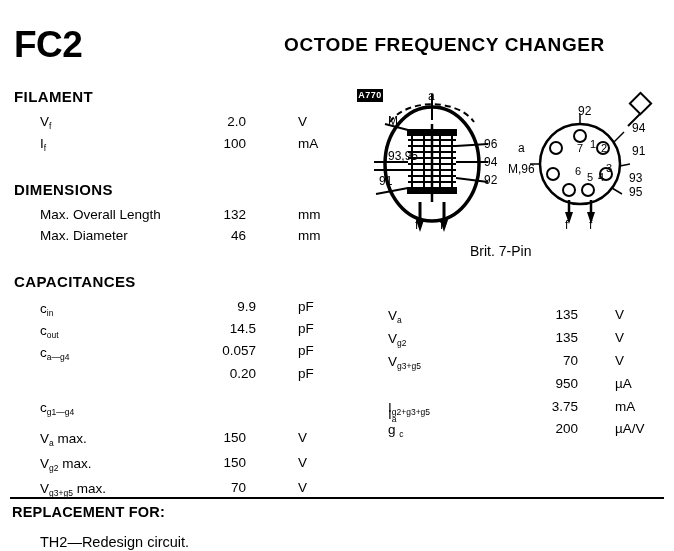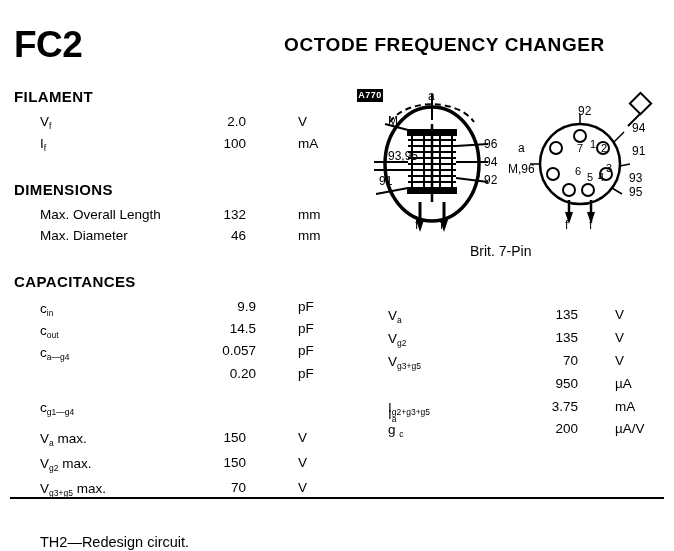--- a/index.html
+++ b/index.html
@@ -323,15 +323,16 @@
   <div class="d-lbl-sm" style="left:590px; top:122px;">1</div>
   <div class="d-lbl-sm" style="left:601px; top:126px;">2</div>
   <div class="d-lbl-sm" style="left:575px; top:149px;">6</div>
   <div class="d-lbl-sm" style="left:587px; top:155px;">5</div>
   <div class="d-lbl-sm" style="left:598px; top:155px;">4</div>
   <div class="d-lbl-sm" style="left:606px; top:146px;">3</div>
 
   <div class="brit">Brit. 7-Pin</div>
 
   <div class="rule"></div>
+  <div class="repl-head">REPLACEMENT FOR:</div>
   <div class="repl-line2">TH2—Redesign circuit.</div>
 
 </div>
 
 </body></html>

